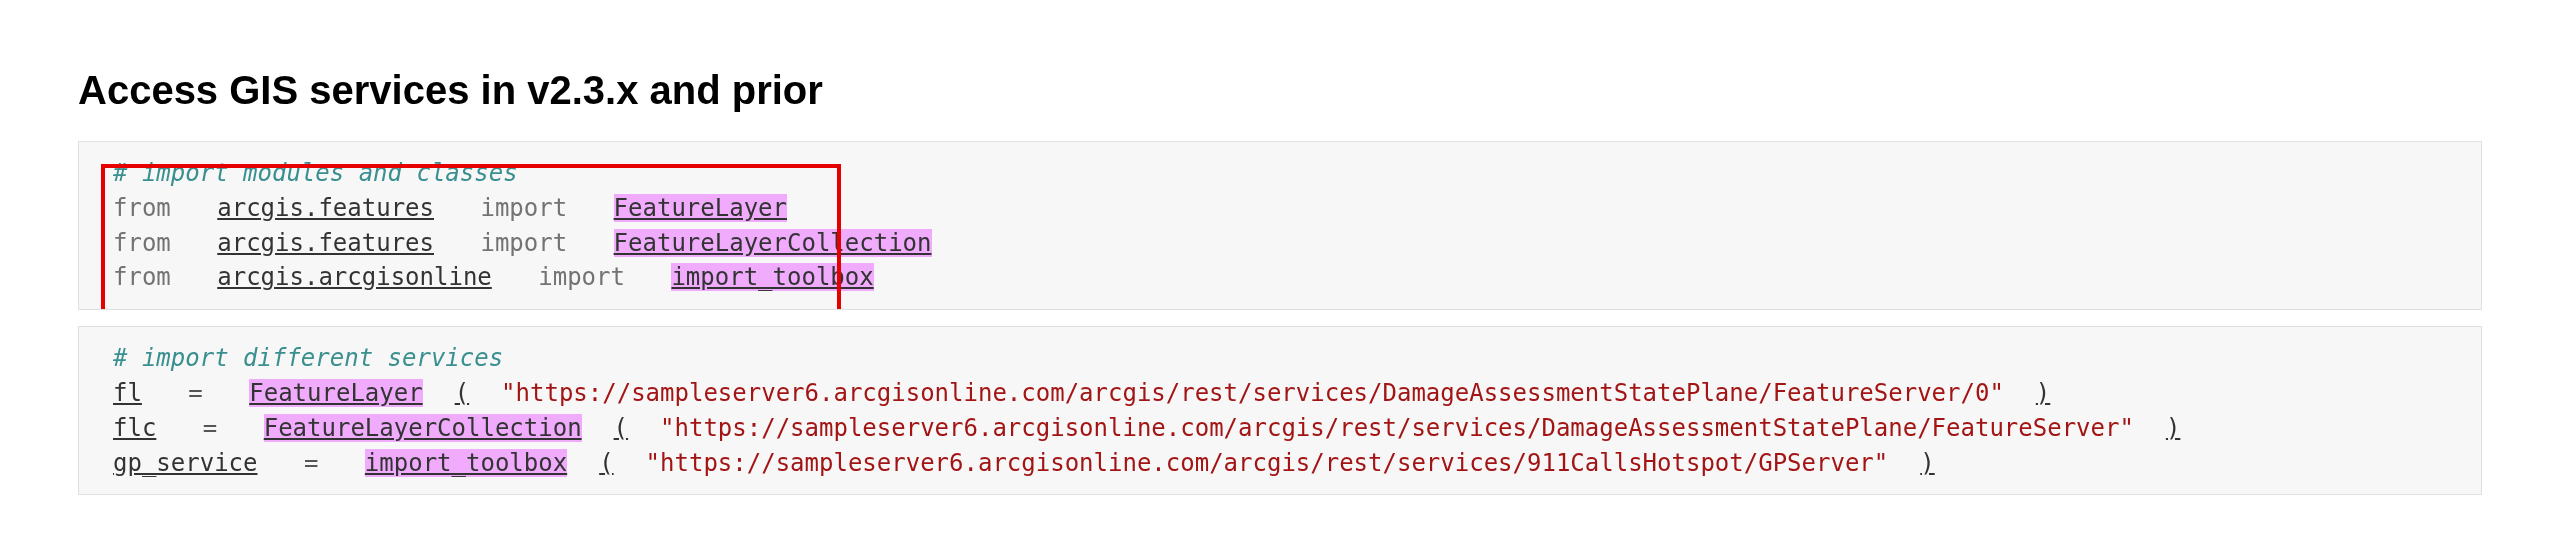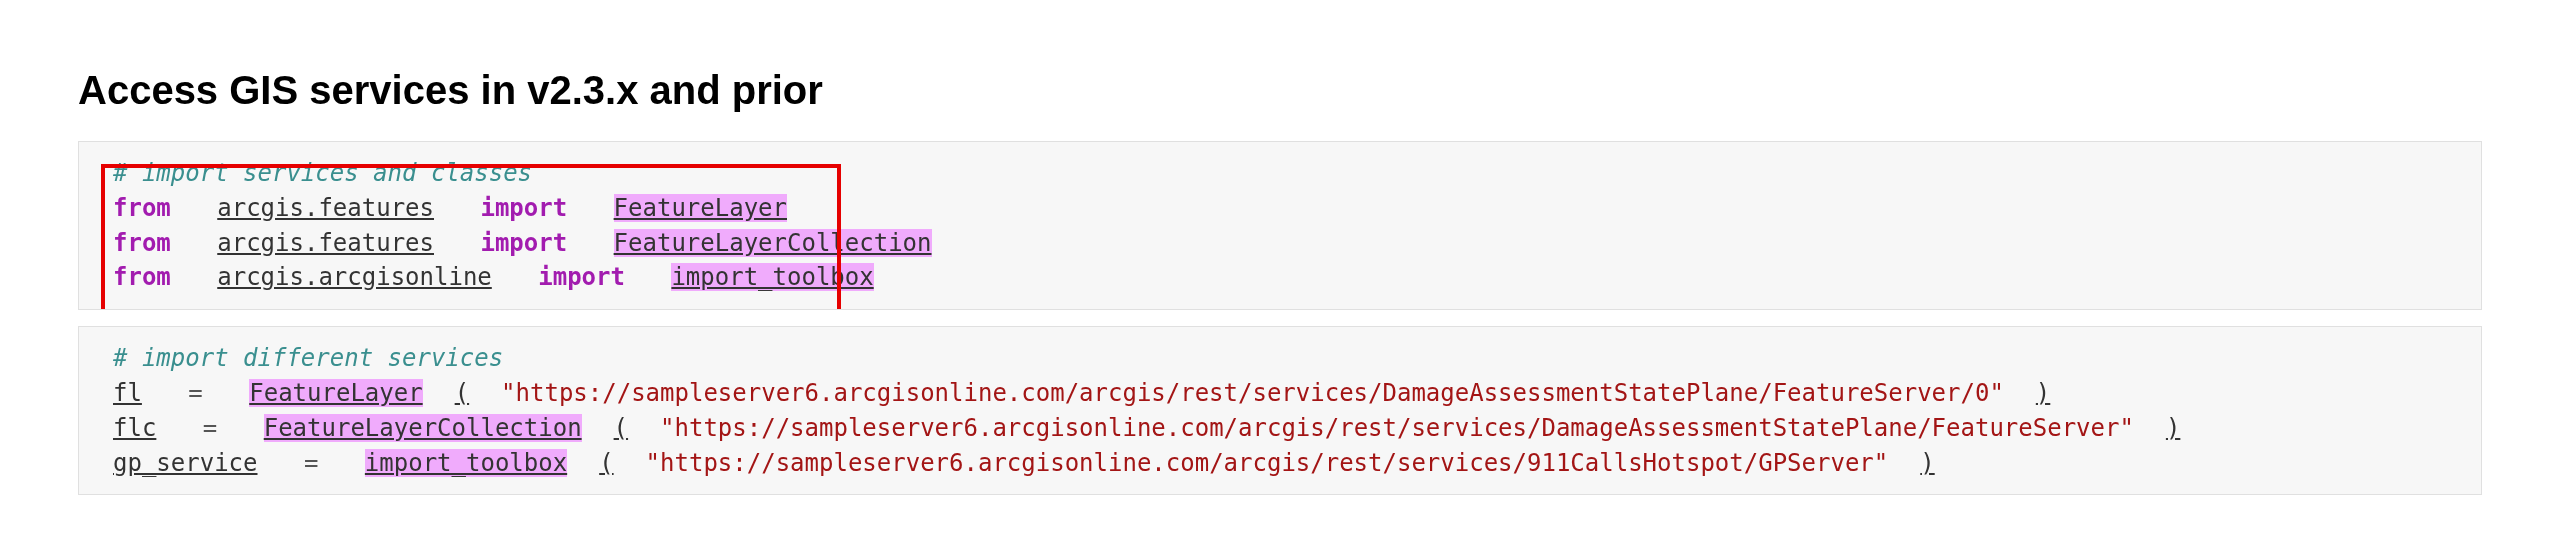--- a/index.html
+++ b/index.html
@@ -30,34 +30,34 @@
     .red-box {
       border: 4px solid #e60000;
       position: absolute;
       top: 6px;
       left: 6px;
       width: 740px;
       height: 152px;
       pointer-events: none;
     }
     .tok-comment { color: #3a8f8f; font-style: italic; }
-    .tok-keyword { color: #a21caf; font-weight: 700; }
+    .tok-keyword { color: #737373; font-weight: 400; }
     .tok-plain   { color: #333333; text-decoration: underline; }
     .tok-op      { color: #555555; }
     .tok-string  { color: #a31515; }
     .hl {
       background: #f0abfc;
     }
   </style>
 </head>
 <body>
 
 <h2 class="heading">Access GIS services in v2.3.x and prior</h2>
 
-<div class="code-block"><div class="red-box"></div><span class="tok-comment"># import services and classes</span>
+<div class="code-block"><div class="red-box"></div><span class="tok-comment"># import modules and classes</span>
 <span class="tok-keyword">from</span> <span class="tok-plain">arcgis.features</span> <span class="tok-keyword">import</span> <span class="tok-plain hl">FeatureLayer</span>
 <span class="tok-keyword">from</span> <span class="tok-plain">arcgis.features</span> <span class="tok-keyword">import</span> <span class="tok-plain hl">FeatureLayerCollection</span>
 <span class="tok-keyword">from</span> <span class="tok-plain">arcgis.arcgisonline</span> <span class="tok-keyword">import</span> <span class="tok-plain hl">import_toolbox</span></div>
 
 <div class="code-block"><span class="tok-comment"># import different services</span>
 <span class="tok-plain">fl</span><span class="tok-op"> = </span><span class="tok-plain hl">FeatureLayer</span><span class="tok-plain">(</span><span class="tok-string">"https://sampleserver6.arcgisonline.com/arcgis/rest/services/DamageAssessmentStatePlane/FeatureServer/0"</span><span class="tok-plain">)</span>
 <span class="tok-plain">flc</span><span class="tok-op"> = </span><span class="tok-plain hl">FeatureLayerCollection</span><span class="tok-plain">(</span><span class="tok-string">"https://sampleserver6.arcgisonline.com/arcgis/rest/services/DamageAssessmentStatePlane/FeatureServer"</span><span class="tok-plain">)</span>
 <span class="tok-plain">gp_service</span><span class="tok-op"> = </span><span class="tok-plain hl">import_toolbox</span><span class="tok-plain">(</span><span class="tok-string">"https://sampleserver6.arcgisonline.com/arcgis/rest/services/911CallsHotspot/GPServer"</span><span class="tok-plain">)</span></div>
 
 </body></html>

